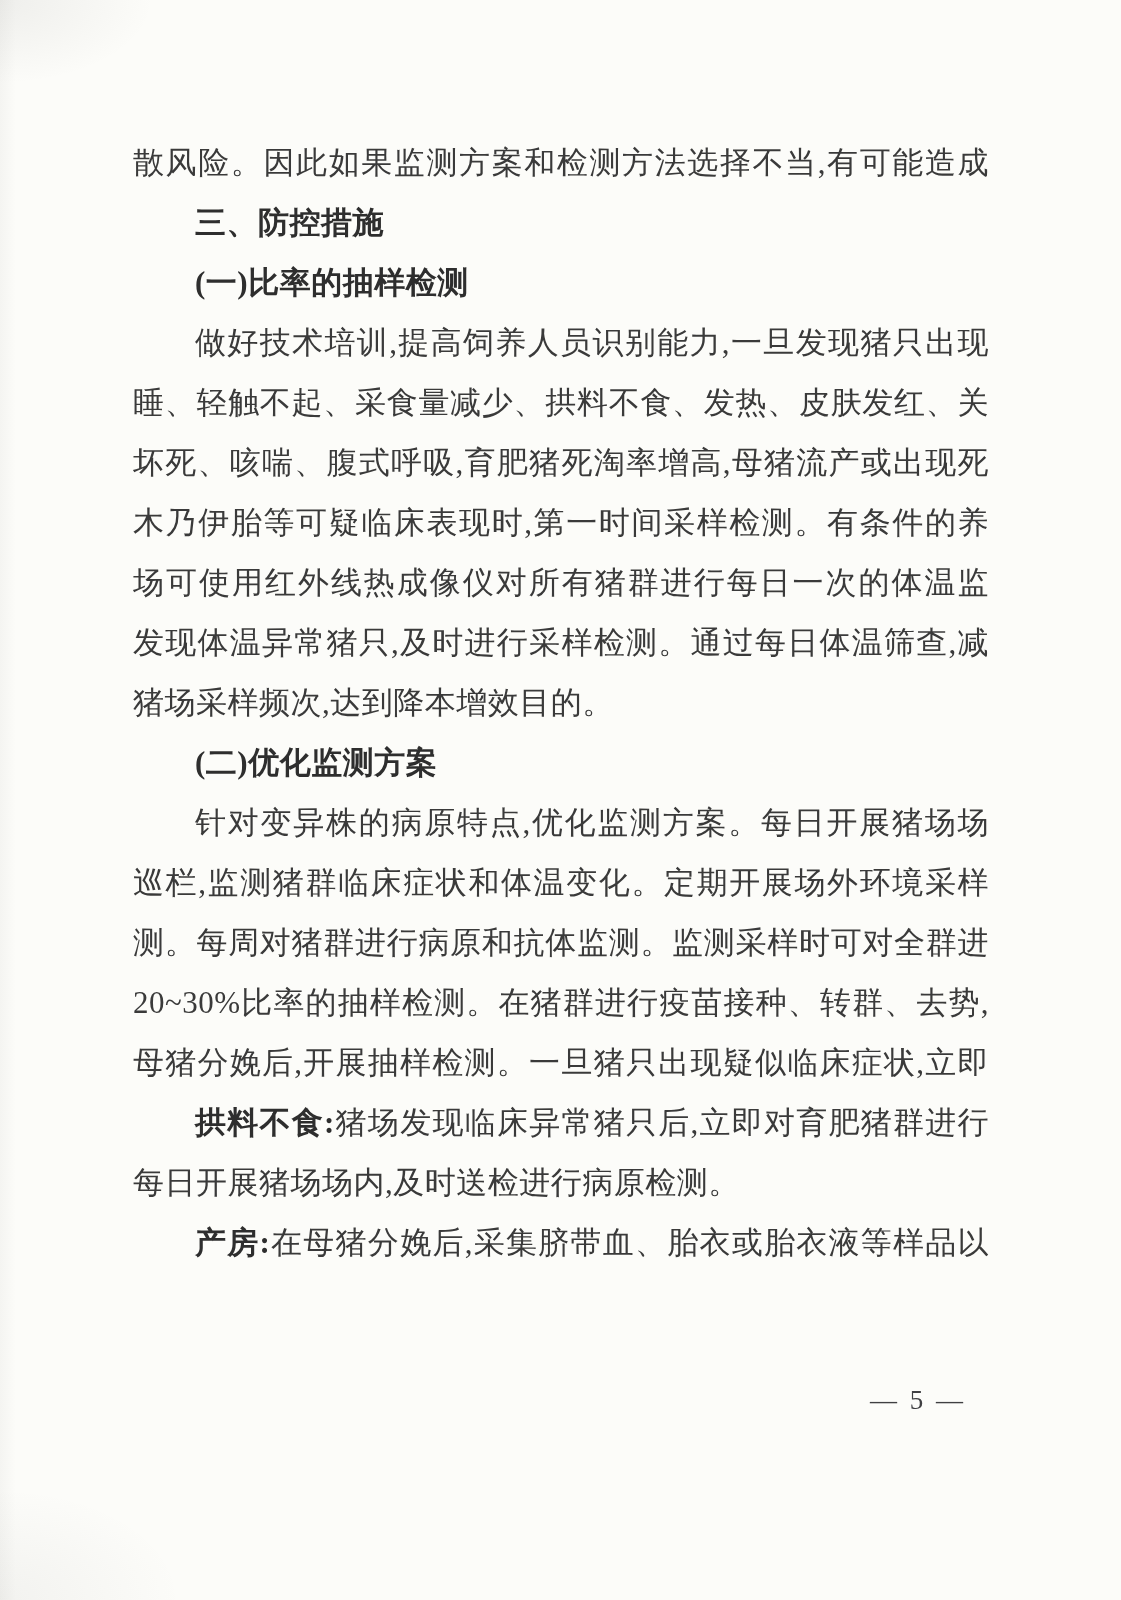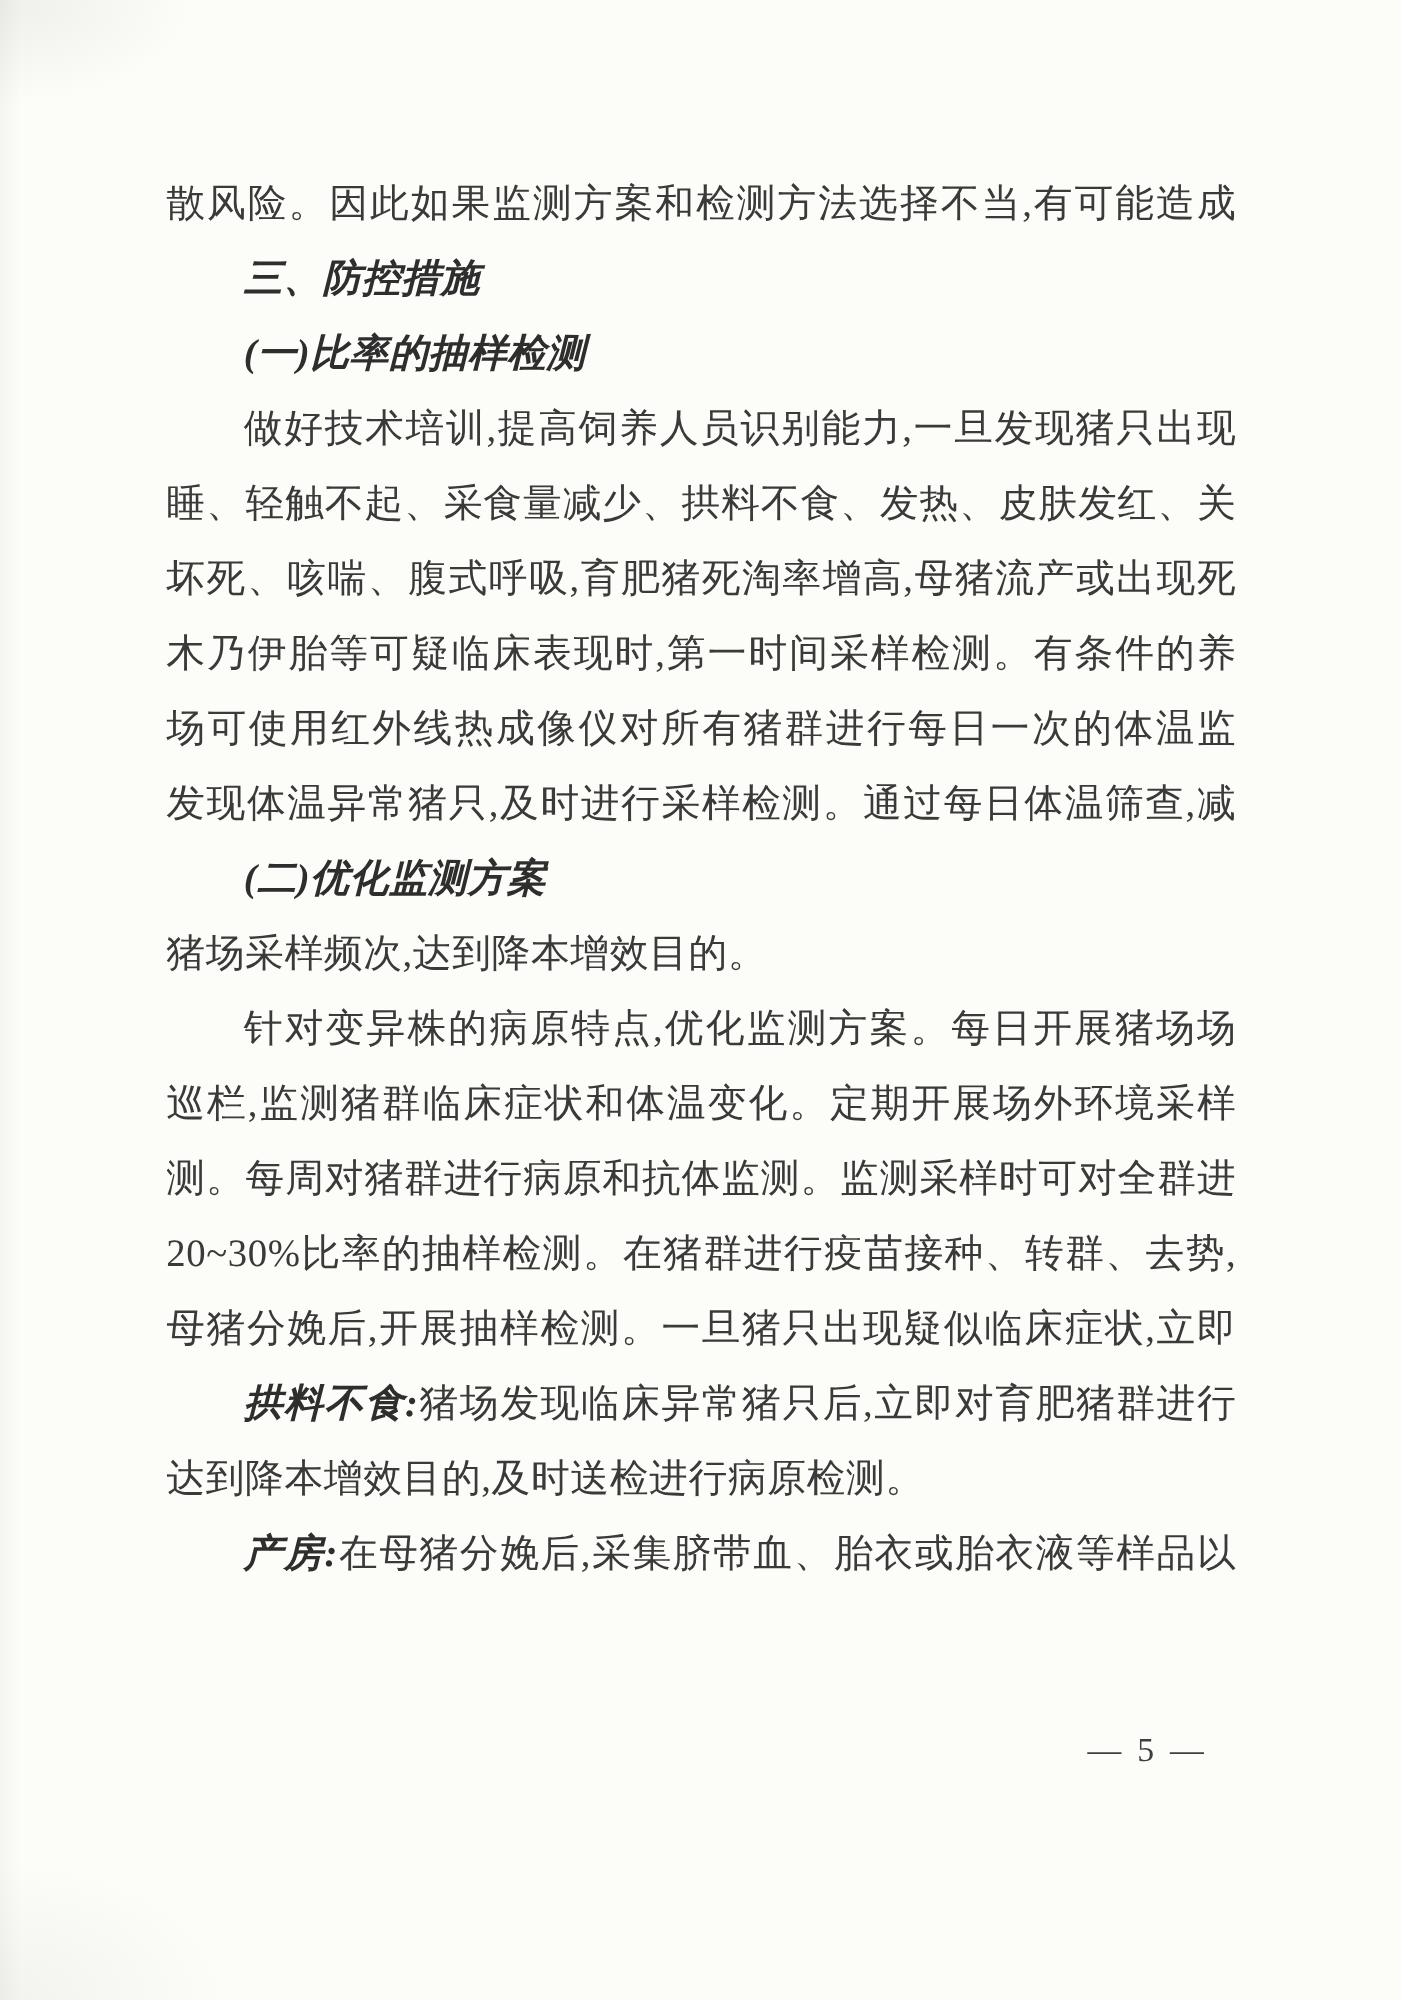--- a/index.html
+++ b/index.html
@@ -55,21 +55,20 @@
     font-weight: 700;
     color: #2e2e2e;
   }
   .line.h2 {
     font-weight: 700;
     color: #303030;
   }
   .b {
     font-weight: 700;
     color: #2e2e2e;
-    font-style: italic;
   }
   .page-number {
     position: absolute;
     top: 1385px;
     right: 155px;
     font-size: 27px;
     line-height: 30px;
     letter-spacing: 3px;
     color: #3f3f42;
     white-space: nowrap;
@@ -82,25 +81,25 @@
   <div class="doc">
       <div class="line body fill"><span>散风险。因此如果监测方案和检测方法选择不当,有可能造成病</span></div>
       <div class="line h1 indent"><span class="b">三、防控措施</span></div>
       <div class="line h2 indent"><span class="b">(一)比率的抽样检测</span></div>
       <div class="line body indent fill"><span>做好技术培训,提高饲养人员识别能力,一旦发现猪只出现嗜</span></div>
       <div class="line body fill"><span>睡、轻触不起、采食量减少、拱料不食、发热、皮肤发红、关节肿胀/</span></div>
       <div class="line body fill"><span>坏死、咳喘、腹式呼吸,育肥猪死淘率增高,母猪流产或出现死胎/</span></div>
       <div class="line body fill"><span>木乃伊胎等可疑临床表现时,第一时间采样检测。有条件的养殖</span></div>
       <div class="line body fill"><span>场可使用红外线热成像仪对所有猪群进行每日一次的体温监测,</span></div>
       <div class="line body fill"><span>发现体温异常猪只,及时进行采样检测。通过每日体温筛查,减少</span></div>
+      <div class="line body"><span>猪场采样频次,达到降本增效目的。</span></div>
       <div class="line h2 indent"><span class="b">(二)优化监测方案</span></div>
-      <div class="line body"><span>猪场采样频次,达到降本增效目的。</span></div>
       <div class="line body indent fill"><span>针对变异株的病原特点,优化监测方案。每日开展猪场场内</span></div>
       <div class="line body fill"><span>巡栏,监测猪群临床症状和体温变化。定期开展场外环境采样检</span></div>
       <div class="line body fill"><span>测。每周对猪群进行病原和抗体监测。监测采样时可对全群进行</span></div>
       <div class="line body fill"><span>20~30%比率的抽样检测。在猪群进行疫苗接种、转群、去势,或</span></div>
       <div class="line body fill"><span>母猪分娩后,开展抽样检测。一旦猪只出现疑似临床症状,立即采</span></div>
       <div class="line body indent fill"><span class="b">拱料不食:</span><span>猪场发现临床异常猪只后,立即对育肥猪群进行大</span></div>
-      <div class="line body"><span>达到降本增效目的,及时送检进行病原检测。</span></div>
+      <div class="line body"><span>每日开展猪场场内,及时送检进行病原检测。</span></div>
       <div class="line body indent fill"><span class="b">产房:</span><span>在母猪分娩后,采集脐带血、胎衣或胎衣液等样品以及</span></div>
     </div>
   <div class="page-number">— 5 —</div>
 </div>
 
 </body></html>

